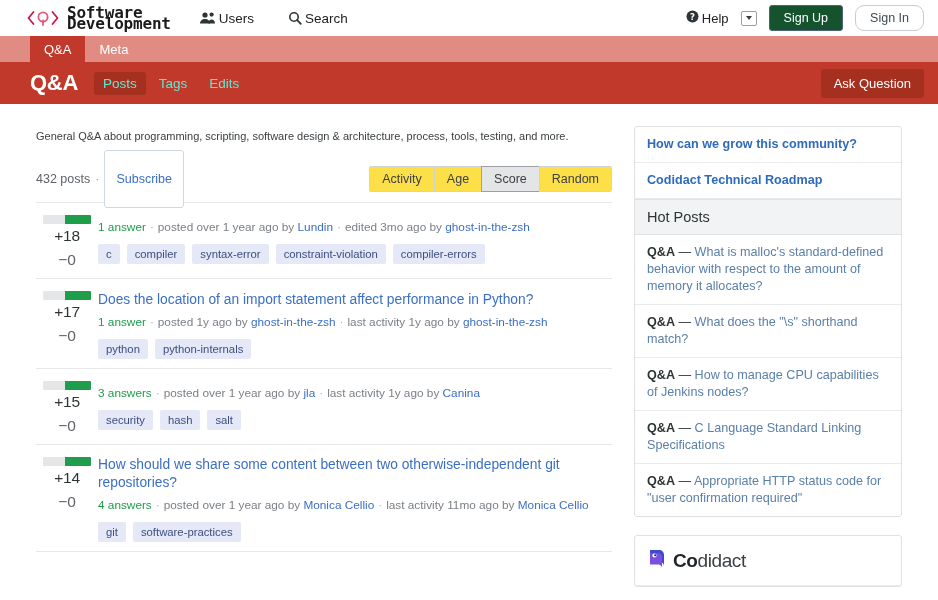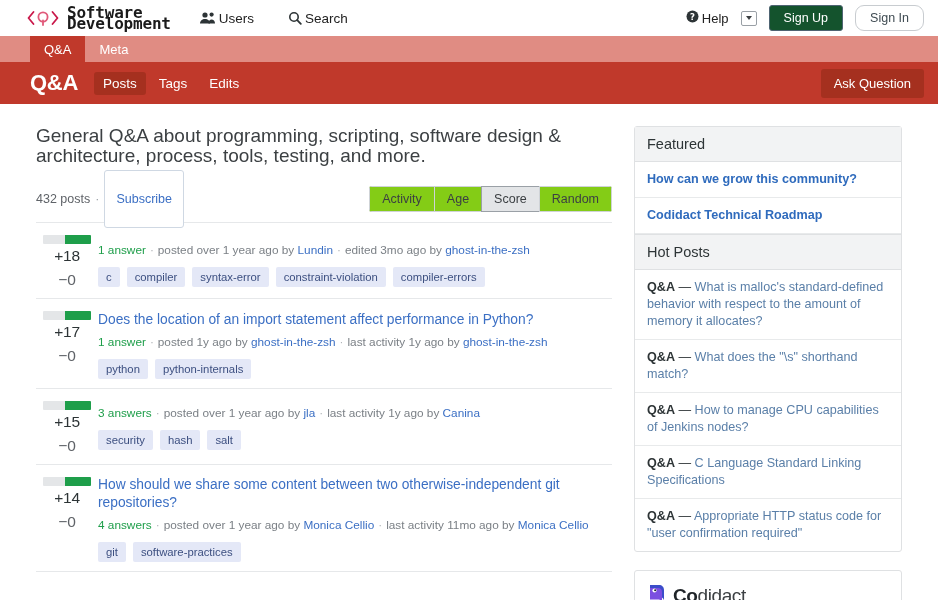--- a/index.html
+++ b/index.html
@@ -75,56 +75,56 @@
   
   .catbar {
     height: 42px; background: #c0392b;
     display: flex; align-items: center;
     padding: 0 14px 0 30px;
   }
   .catbar-title {
     color: #fff; font-size: 22px; font-weight: bold; margin-right: 16px; letter-spacing: -0.3px;
   }
   .catlink {
-    color: #ffffff; font-size: 13.5px; padding: 4px 9px; border-radius: 3px; cursor: pointer; margin-right: 4px;
+    color: #5eead4; font-size: 13.5px; padding: 4px 9px; border-radius: 3px; cursor: pointer; margin-right: 4px;
   }
   .catlink.active { background: #a5301f; }
   .btn-ask {
     margin-left: auto; background: #a5301f; color: #fff;
     font-size: 13px; padding: 7px 13px; border-radius: 3px; border: none; cursor: pointer;
   }
 
   
   .page { display: flex; padding: 22px 14px 0 36px; gap: 22px; }
   .main { width: 576px; flex: none; }
   .side { width: 268px; flex: none; }
 
-  .intro { font-size: 19px; line-height: 20px; color: #3c4043; }
+  .intro { font-size: 11px; line-height: 20px; color: #3c4043; }
 
   .meta-row { display: flex; align-items: center; margin-top: 20px; height: 26px; }
   .post-count { font-size: 12.5px; color: #5f6368; }
   .dot-sep { color: #9aa0a6; margin: 0 5px; font-size: 12.5px; }
   .btn-subscribe {
     font-size: 12.5px; color: #3b6fc4; background: #fff;
     border: 1px solid #cfd8e3; border-radius: 3px; padding: 21px 11px; cursor: pointer;
   }
   .sortgroup { margin-left: auto; display: flex; border-radius: 3px; overflow: hidden; }
   .sortbtn {
-    font-size: 12.5px; color: #3c4043; background: #84cc16;
+    font-size: 12.5px; color: #3c4043; background: #fde047;
     border: 1px solid #cfd3d7; border-right: none; padding: 5px 12px; cursor: pointer;
   }
   .sortbtn:last-child { border-right: 1px solid #cfd3d7; }
   .sortbtn.active { background: #e3e5e7; border-color: #9aa0a6; }
 
   
   .postlist { margin-top: 10px; }
   .post {
     display: flex; border-top: 1px solid #e6e8ea; padding: 10px 0 9px 0;
   }
-  .post:first-child { border-top: 1px solid #e6e8ea; align-items: center; }
+  .post:first-child { border-top: 1px solid #e6e8ea; }
   .votecol { width: 62px; flex: none; padding-top: 2px; }
   .votebar {
     width: 48px; height: 9px; background: #e4e6e8; border-radius: 1px;
     margin: 0 auto; overflow: hidden; display: flex;
   }
   .votebar > span { display: block; height: 100%; background: #1e9e4a; margin-left: auto; }
   .votenum {
     text-align: center; font-size: 15.5px; color: #2d3436; margin-top: 3px; letter-spacing: -0.2px;
   }
   .votedown { text-align: center; font-size: 15.5px; color: #5f6368; margin-top: 6px; letter-spacing: -0.2px; }
@@ -333,21 +333,20 @@
             </div>
      </div>
         </div>
         <div class="post">
      </div>
       </div>
   </div>
 
   <div class="side">
     <div class="card">
-      <div class="card-head">Featured</div>
       <div class="card-row">
         <span class="feat-link">How can we grow this community?</span>
       </div>
       <div class="card-row">
         <span class="feat-link">Codidact Technical Roadmap</span>
       </div>
       <div class="card-head" style="border-top:1px solid #dfe1e3">Hot Posts</div>
       <div id="hotlist">
           <div class="card-row"><span class="hot-prefix">Q&amp;A</span> <span class="hot-dash">—</span> <span class="hot-link">What is malloc's standard-defined behavior with respect to the amount of memory it allocates?</span></div>
           <div class="card-row"><span class="hot-prefix">Q&amp;A</span> <span class="hot-dash">—</span> <span class="hot-link">What does the "\s" shorthand match?</span></div>

